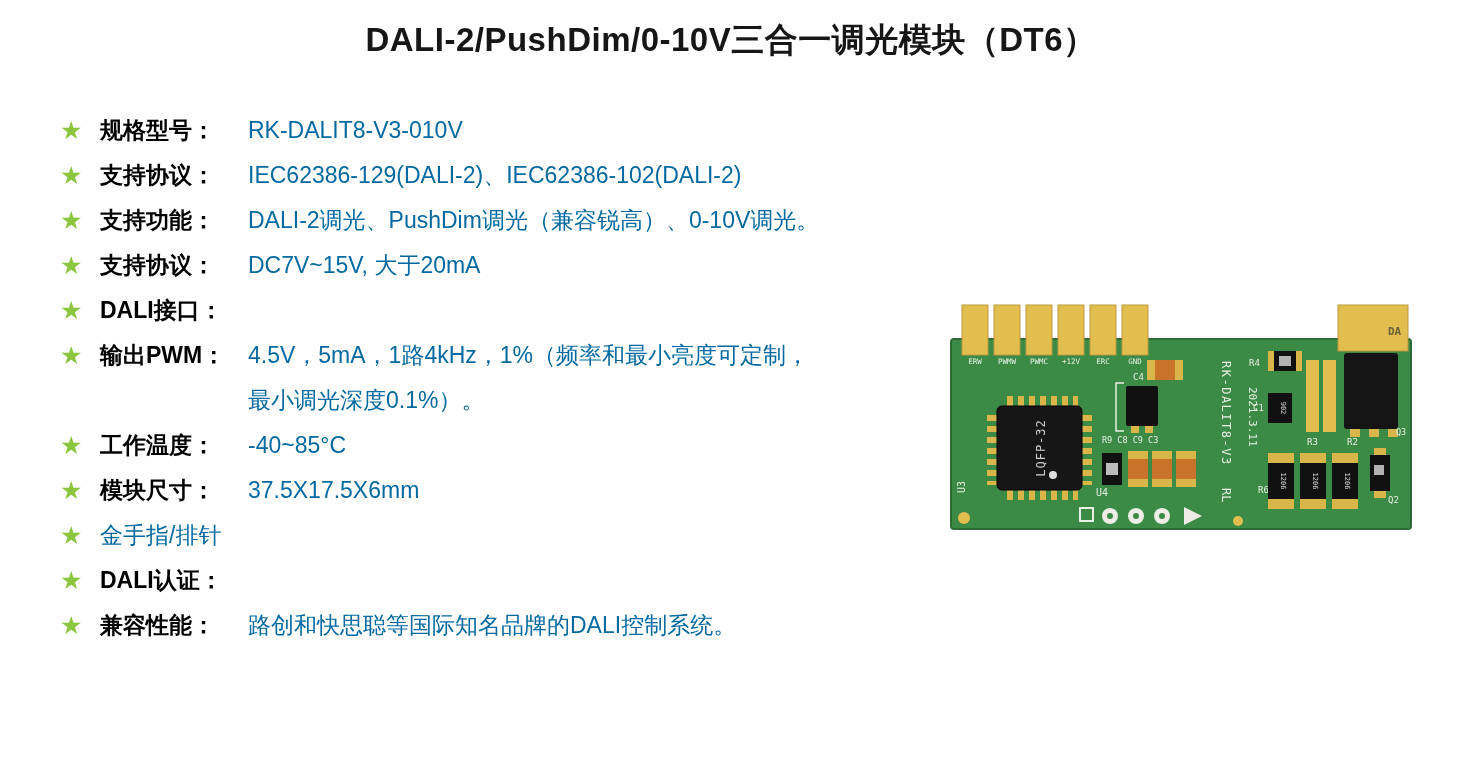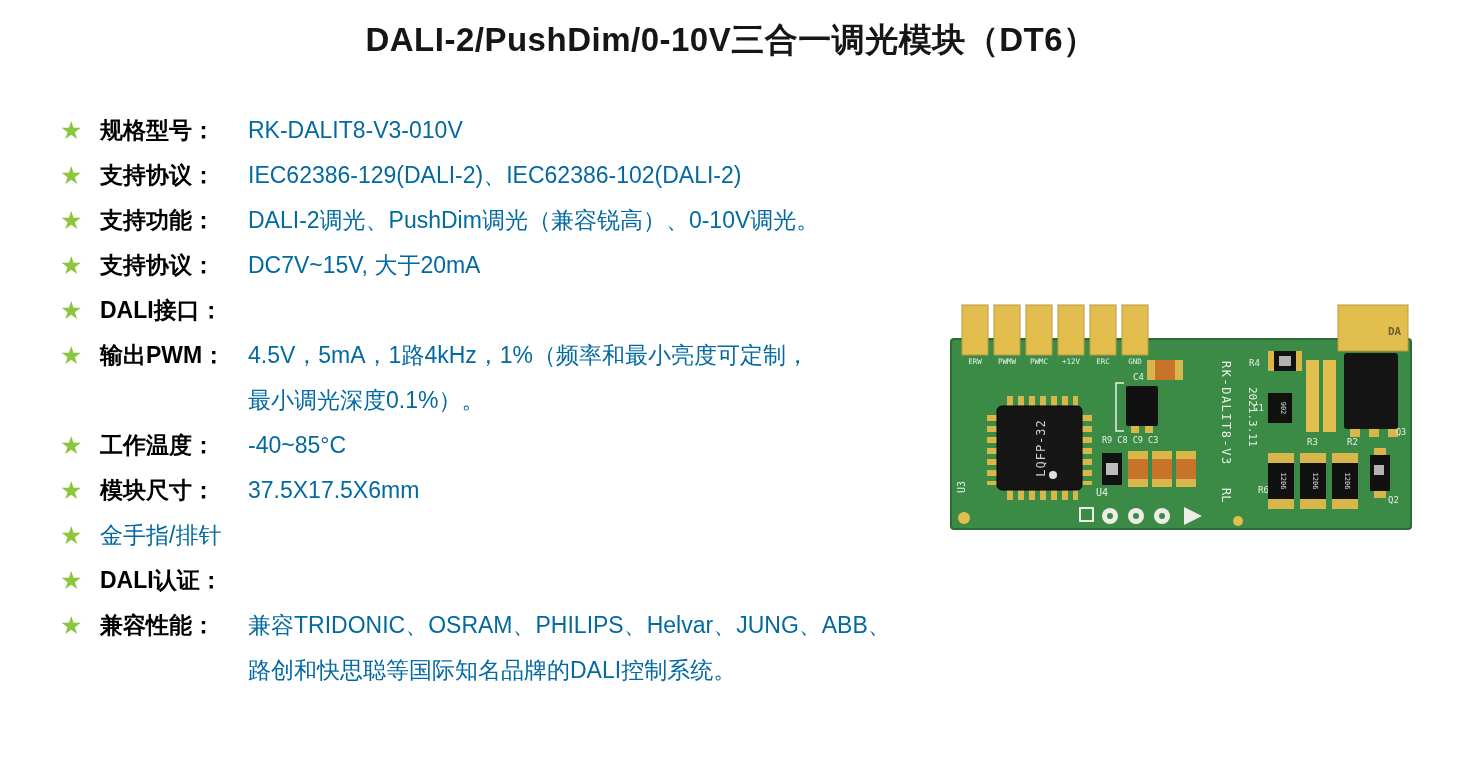--- a/index.html
+++ b/index.html
@@ -98,21 +98,20 @@
 
   <div class="spec-row">
     <span class="star">★</span>
     <span class="spec-label">DALI认证：</span>
   </div>
 
   <div class="spec-row">
     <span class="star">★</span>
     <span class="spec-label">兼容性能：</span>
     <div class="spec-value">
-      <div class="value-line">兼容TRIDONIC、OSRAM、PHILIPS、Helvar、JUNG、ABB、</div>
       <div class="value-line">路创和快思聪等国际知名品牌的DALI控制系统。</div>
     </div>
   </div>
 
 </div>
 
 <div class="pcb">
 <svg viewBox="0 0 462 228" width="462" height="228">
   <defs>
     <pattern id="pinsH" width="11" height="10" patternUnits="userSpaceOnUse">

